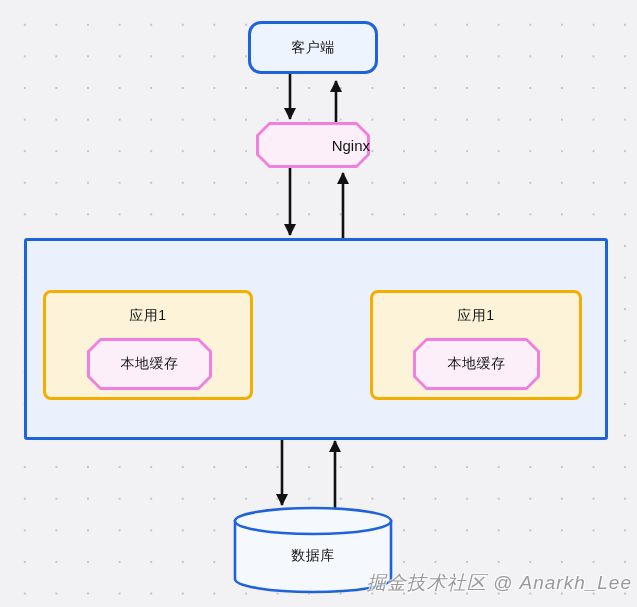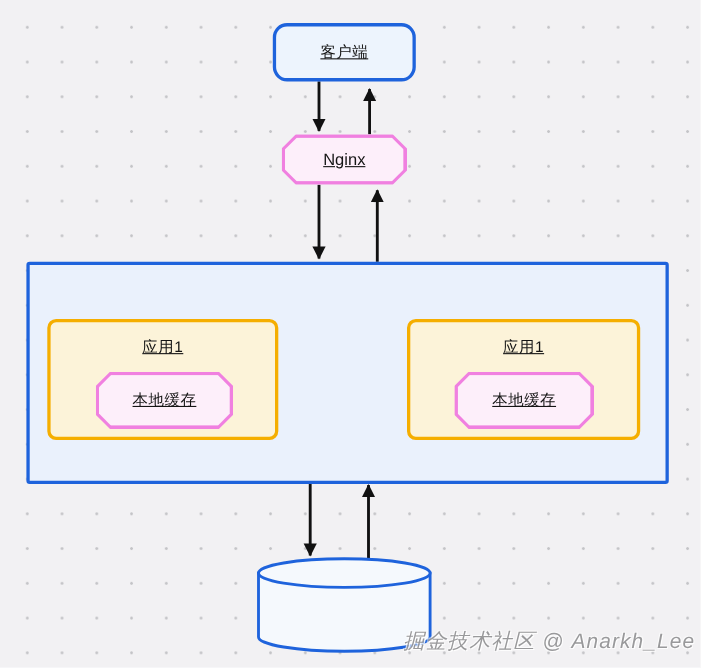--- a/index.html
+++ b/index.html
@@ -36,21 +36,20 @@
     stroke-width: 2.6;
   }
 
   .node { position: absolute; box-sizing: border-box; display: flex; align-items: center; justify-content: center; }
 
   .label {
     color: #141414;
     font-size: 14px;
     letter-spacing: .5px;
     white-space: nowrap;
-    text-decoration: underline;
   }
 
   .client-box {
     left: 248px; top: 21px; width: 130px; height: 53px;
     border: 3px solid var(--blue-border, #1e63dc);
     border-radius: 13px;
     background: var(--blue-fill-light, #edf4fd);
   }
 
   .container-box {
@@ -83,21 +82,21 @@
                        calc(100% - 13px) 100%, 13px 100%, 0 calc(100% - 13px), 0 13px);
   }
   .oct-fill {
     position: absolute; inset: 3px;
     background: var(--pink-fill, #fdeffa);
     clip-path: polygon(11px 0, calc(100% - 11px) 0, 100% 11px, 100% calc(100% - 11px),
                        calc(100% - 11px) 100%, 11px 100%, 0 calc(100% - 11px), 0 11px);
   }
   .oct-label { position: relative; }
 
-  .nginx-box   { left: 256px; top: 122px; width: 114px; height: 46px; }
+  .nginx-box   { left: 256px; top: 122px; width: 114px; height: 46px; justify-content: flex-end; }
   .nginx-box .label { font-size: 15px; letter-spacing: 0; }
   .cache-left  { left: 87px;  top: 338px; width: 125px; height: 52px; }
   .cache-right { left: 413px; top: 338px; width: 127px; height: 52px; }
 
   .db-label {
     left: 253px; top: 545px; width: 120px; height: 22px;
   }
 
   .watermark {
     position: absolute;
@@ -159,16 +158,19 @@
 
   <div class="node app-box app-right">
     <div class="label app-title">应用1</div>
   </div>
   <div class="node octagon cache-right">
     <div class="oct-border"></div>
     <div class="oct-fill"></div>
     <span class="label oct-label">本地缓存</span>
   </div>
 
+  <div class="node db-label">
+    <span class="label">数据库</span>
+  </div>
 
   <div class="watermark">掘金技术社区 @ Anarkh_Lee</div>
 
 </div>
 
 </body></html>

